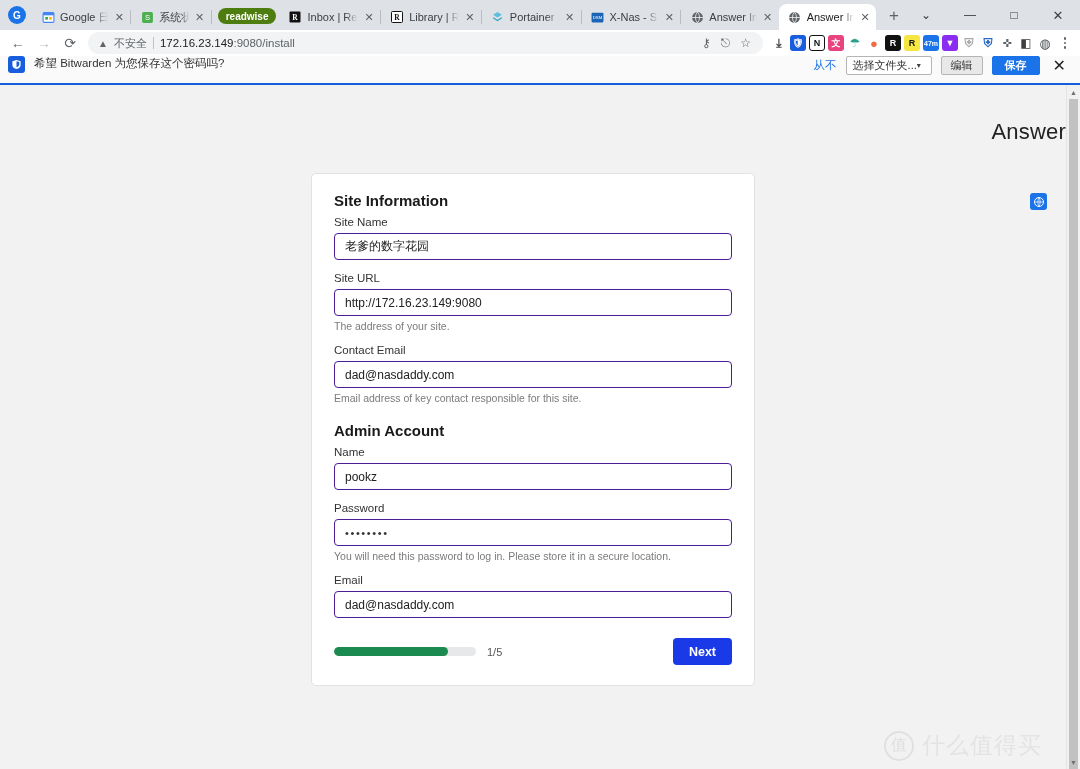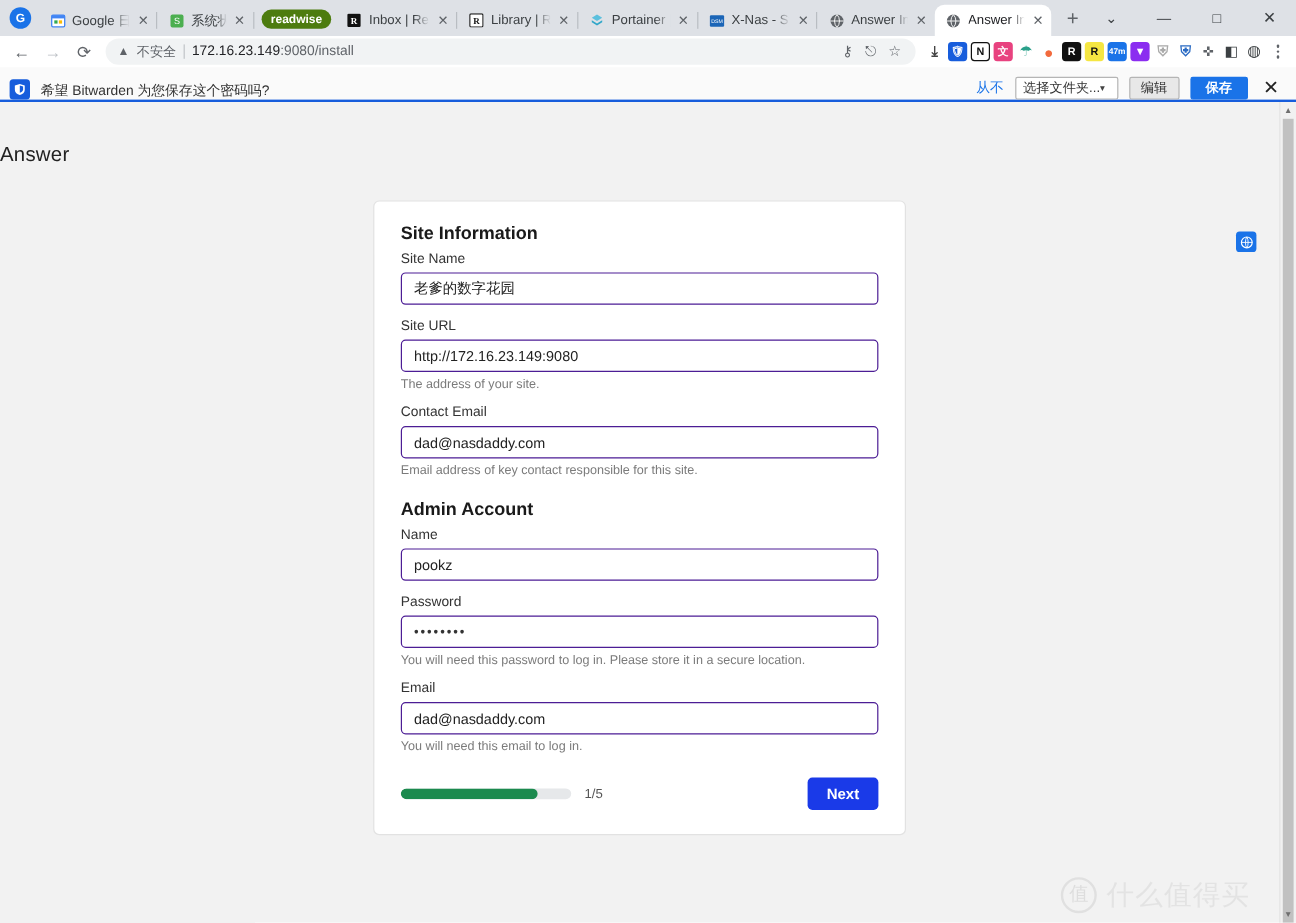--- a/index.html
+++ b/index.html
@@ -70,21 +70,21 @@
   .ext { width: 16px; height: 16px; border-radius: 3px; display:flex;
          align-items:center; justify-content:center; font-size:9px;
          font-weight:700; color:#fff; position: relative; flex:0 0 16px; }
   .kebab { width: 18px; display:flex; flex-direction:column; align-items:center;
            justify-content:center; gap:2px; }
   .kebab i { width:2.5px; height:2.5px; background:#5f6368; border-radius:50%; display:block;}
 
   
   .notif {
     height: 29px; background: #fafafa; border-bottom: 2px solid #175ddc;
-    display: flex; align-items: flex-end; padding: 0 8px; gap: 9px;
+    display: flex; align-items: flex-start; padding: 0 8px; gap: 9px;
     flex: 0 0 29px; position: relative;
   }
   .bw-logo {
     width: 17px; height: 17px; background: #175ddc; border-radius: 3px;
     display:flex; align-items:center; justify-content:center; flex:0 0 17px;
   }
   .notif-text { font-size: 11.5px; color: #333; }
   .notif-actions { margin-left: auto; display: flex; align-items: center; gap: 9px; }
   .link-never { color: #1a73e8; font-size: 11.5px; }
   .folder-select {
@@ -103,21 +103,21 @@
     height: 19px; padding: 0 12px; font-size: 11px; color: #fff; font-weight:600;
     display:flex; align-items:center;
   }
   .notif-close { font-size: 16px; color: #222; padding: 0 6px 0 4px; font-weight: 300;}
 
   
   .viewport { flex: 1 1 auto; background: #f2f2f2; position: relative; overflow: hidden; }
   .page { position:absolute; inset:0 14px 0 0; overflow:hidden; }
 
   .page-title {
-    text-align: left; font-size: 17px; color: #222; font-weight: 400;
+    text-align: right; font-size: 22px; color: #222; font-weight: 400;
     margin-top: 34px; letter-spacing: .2px;
   }
 
   .card {
     width: 444px; margin: 28px auto 0; background: #fff;
     border: 1px solid #e2e2e2; border-radius: 5px; padding: 18px 22px 20px;
   }
   .section-h {
     font-size: 15px; font-weight: 600; color: #1a1a1a; margin-bottom: 7px;
   }
@@ -395,21 +395,20 @@
         <div>
           <div class="field-label">Password</div>
           <div class="field-input pwd">••••••••</div>
           <div class="field-help">You will need this password to log in. Please store it in a secure location.</div>
         </div>
         <div class="field-gap"></div>
 
         <div>
           <div class="field-label">Email</div>
           <div class="field-input">dad@nasdaddy.com</div>
-          <div class="field-help">You will need this email to log in.</div>
         </div>
 
         <div class="card-footer">
           <div class="progress-track">
             <div class="progress-fill" id="progfill" style="width: 80%; background: rgb(27, 138, 78);"></div>
           </div>
           <div class="progress-label">1/5</div>
           <button class="btn-next" style="background: rgb(26, 58, 232);">Next</button>
         </div>
       </div>

